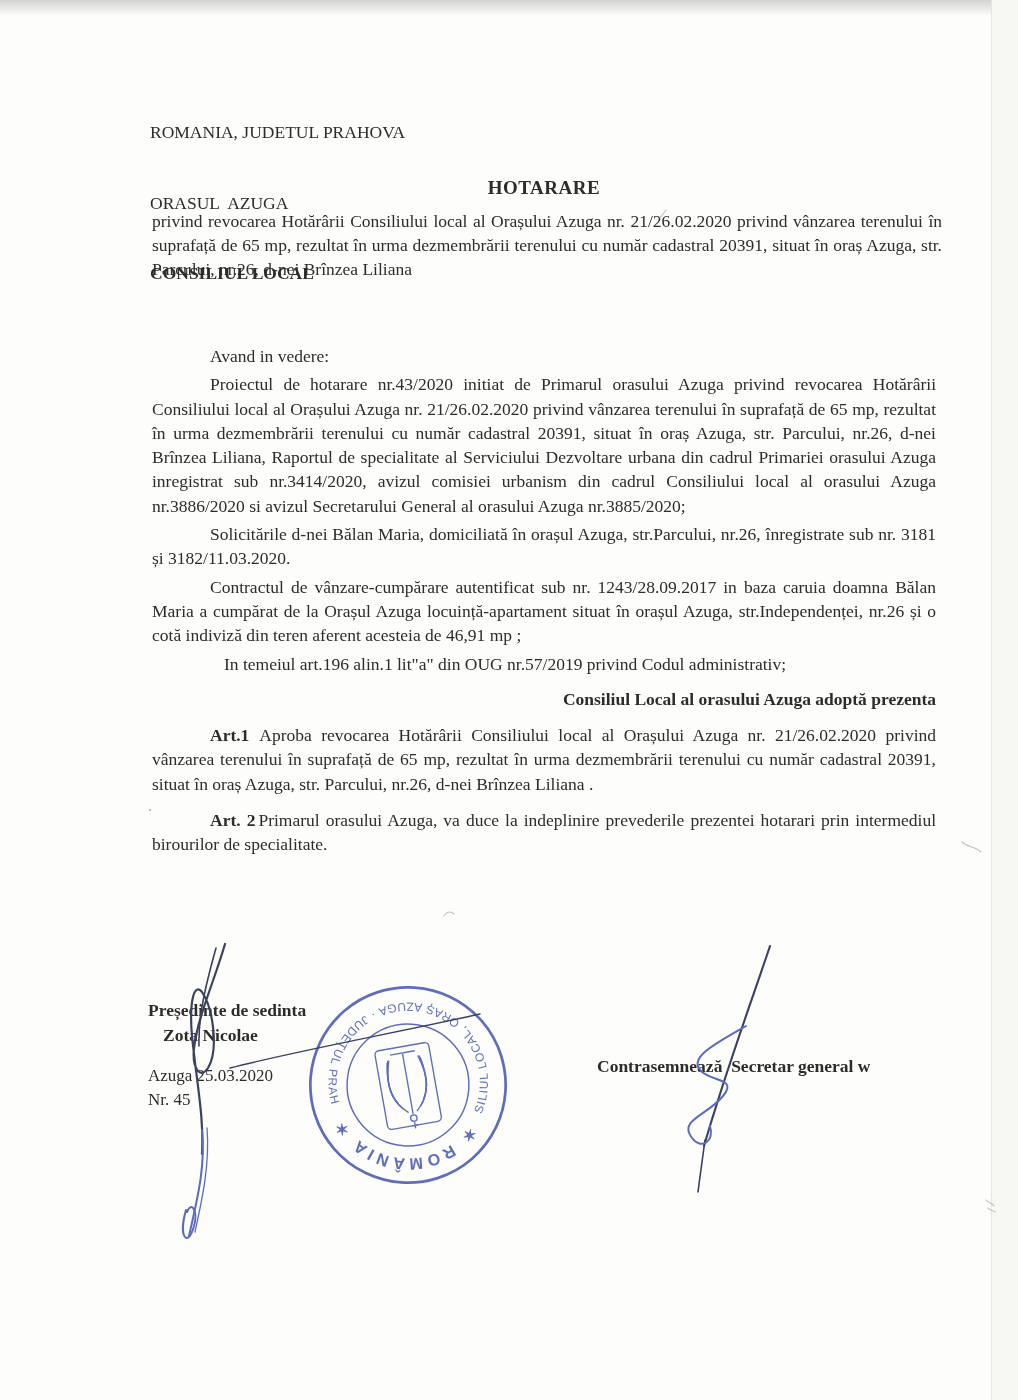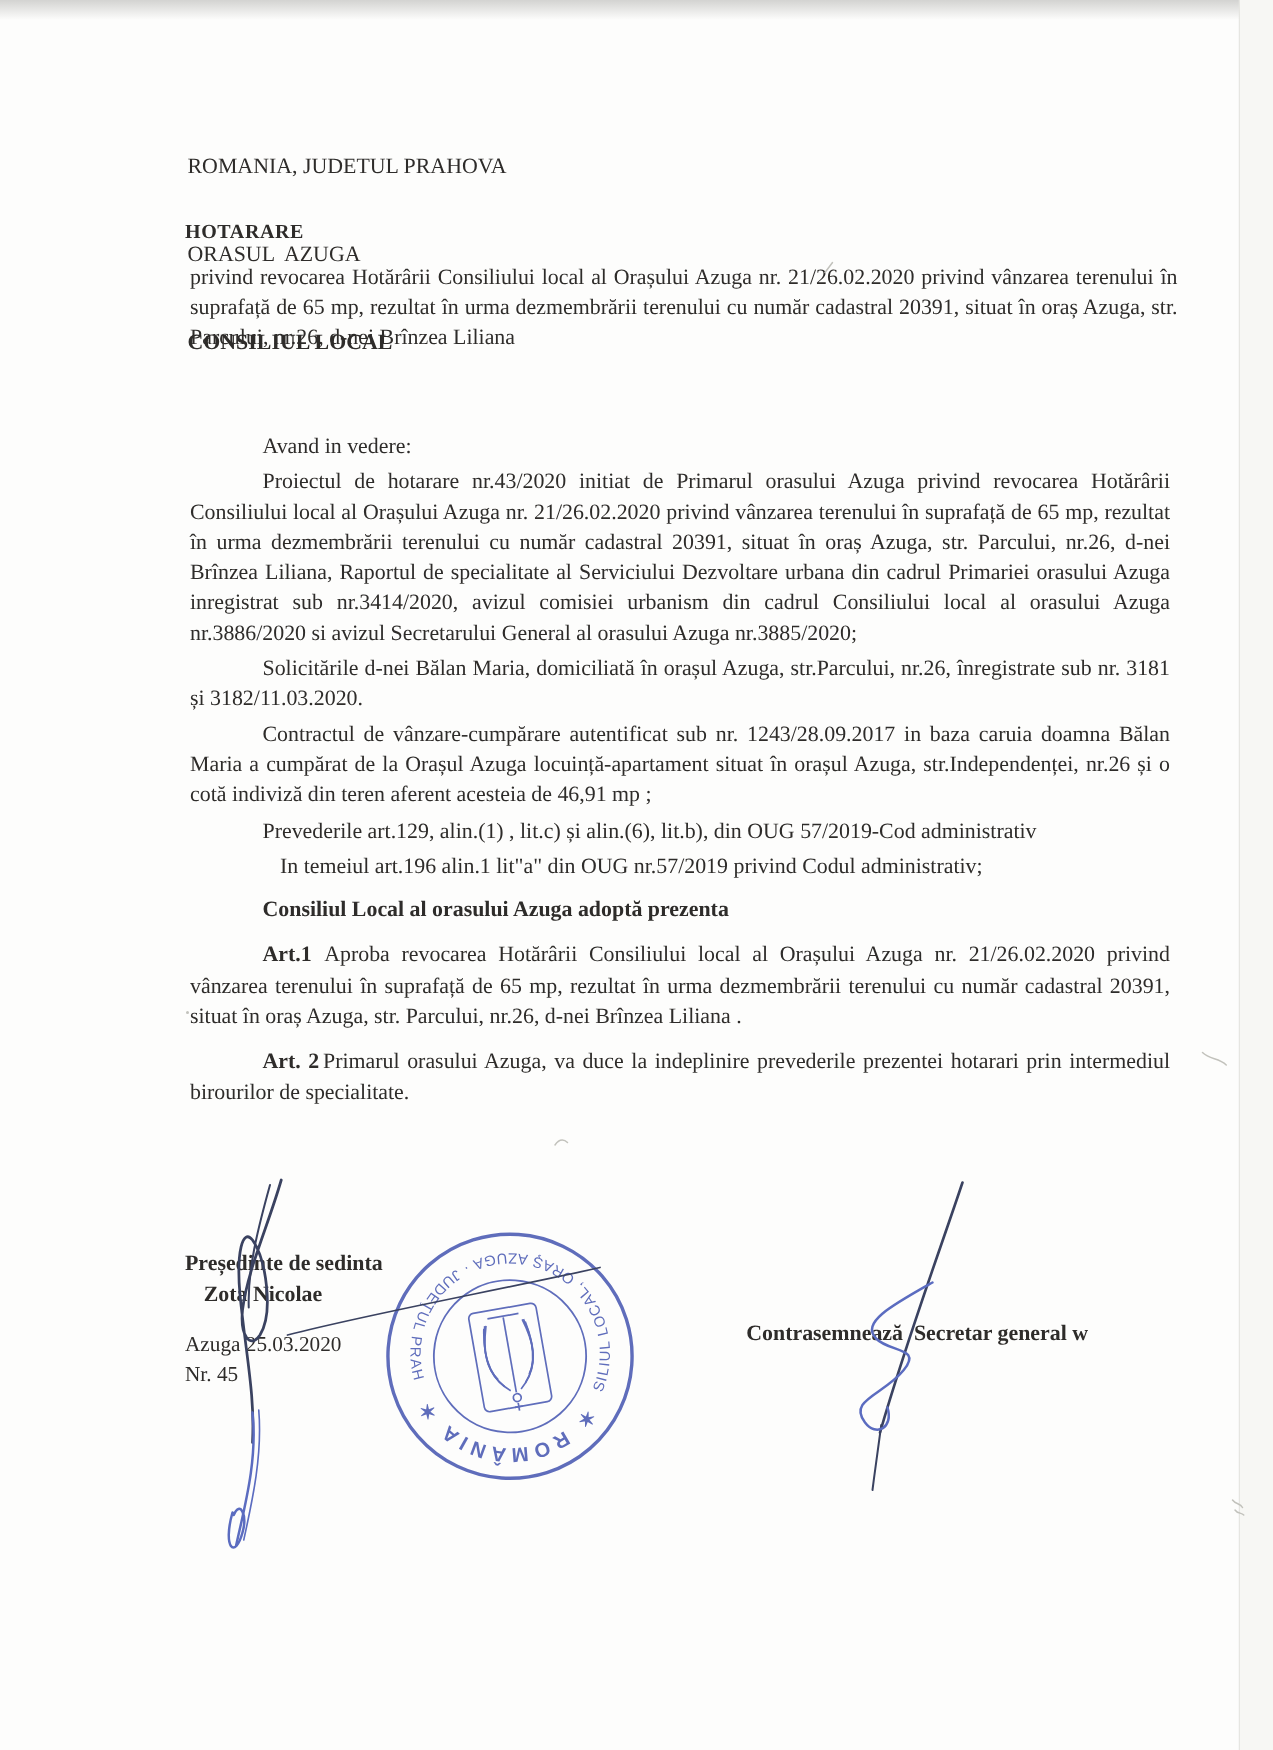--- a/index.html
+++ b/index.html
@@ -9,29 +9,29 @@
     font-family:"Liberation Serif", serif;
   }
   .scan-top{position:absolute;top:0;left:0;right:0;height:16px;
     background:linear-gradient(#d3d3d1, rgba(255,255,255,0));}
   .scan-right-area{position:absolute;top:0;right:0;width:26px;bottom:0;background:#f7f7f4;}
   .scan-right-line{position:absolute;top:0;right:26px;width:1px;bottom:0;background:#e6e6e2;}
   p{margin:4px;}
   .bold{font-weight:bold;}
   .letterhead{position:absolute;left:150px;top:74px;font-size:17.5px;line-height:23.5px;white-space:pre;}
   .doc-title{position:absolute;left:148px;top:177px;width:792px;margin:0;
-    font-size:16px;font-weight:bold;letter-spacing:.5px;}
+    text-align:center;font-size:19px;font-weight:bold;letter-spacing:.5px;}
   .subtitle{position:absolute;left:148px;top:205px;width:790px;
     font-size:17.5px;line-height:24px;text-align:justify;}
   .bodytext{position:absolute;left:148px;top:340px;width:792px;
     font-size:17.5px;line-height:24.3px;}
   .indent{text-indent:58px;}
   .indent2{text-indent:72px;}
   .just{text-align:justify;}
-  .adopt{margin-top:11px;}
+  .adopt{margin-top:11px;text-align:right;}
   .decision{margin-top:20px;margin-bottom:8px;text-align:center;
     font-size:18.5px;white-space:pre;letter-spacing:2px;}
   .article{margin-top:12px;}
   .artlabel{padding-right:10px;}
   .artlabel2{padding-right:3px;}
   .sig-left{position:absolute;left:148px;top:998px;font-size:17.5px;font-weight:bold;line-height:25px;}
   .sig-left .name{padding-left:15px;}
   .sig-right{position:absolute;left:597px;top:1004px;font-size:17.5px;font-weight:bold;line-height:25px;white-space:pre;}
   .sig-right .name{padding-left:30px;}
   .footer-block{position:absolute;left:148px;top:1064px;font-size:17px;font-weight:normal;line-height:24px;}
@@ -56,21 +56,20 @@
 
   <h1 class="doc-title">HOTARARE</h1>
 
   <p class="subtitle">privind revocarea Hotărârii Consiliului local al Orașului Azuga nr. 21/26.02.2020 privind vânzarea terenului în suprafață de 65 mp, rezultat în urma dezmembrării terenului cu număr cadastral 20391, situat  în oraș Azuga, str. Parcului, nr.26, d-nei Brînzea Liliana</p>
 
   <main class="bodytext">
     <p class="indent">Avand in vedere:</p>
     <p class="indent just">Proiectul de hotarare nr.43/2020 initiat de Primarul orasului Azuga privind revocarea Hotărârii Consiliului local al Orașului Azuga nr. 21/26.02.2020 privind vânzarea terenului în suprafață de 65 mp, rezultat în urma dezmembrării terenului cu număr cadastral 20391, situat  în oraș Azuga, str. Parcului, nr.26, d-nei Brînzea Liliana, Raportul de specialitate  al Serviciului Dezvoltare urbana din cadrul Primariei orasului Azuga inregistrat sub nr.3414/2020, avizul comisiei urbanism din cadrul Consiliului local al orasului Azuga nr.3886/2020 si avizul Secretarului General al orasului Azuga nr.3885/2020;</p>
     <p class="indent just">Solicitările d-nei Bălan Maria, domiciliată în orașul Azuga, str.Parcului, nr.26, înregistrate sub nr. 3181 și 3182/11.03.2020.</p>
     <p class="indent just">Contractul de vânzare-cumpărare autentificat sub nr. 1243/28.09.2017 in baza caruia doamna Bălan Maria a cumpărat de la Orașul Azuga locuință-apartament situat în orașul Azuga, str.Independenței, nr.26  și o cotă indiviză din teren  aferent acesteia de 46,91 mp ;</p>
-    <p class="indent">Prevederile art.129, alin.(1) , lit.c) și alin.(6), lit.b), din OUG 57/2019-Cod administrativ</p>
     <p class="indent2">In temeiul art.196 alin.1 lit"a" din OUG nr.57/2019 privind Codul administrativ;</p>
 
     <p class="indent bold adopt">Consiliul Local al orasului Azuga adoptă prezenta</p>
 
 
     <p class="indent just article">
       <span class="bold artlabel">Art.1</span><span>Aproba revocarea Hotărârii Consiliului local al Orașului Azuga nr. 21/26.02.2020 privind vânzarea terenului în suprafață de 65 mp, rezultat în urma dezmembrării terenului cu număr cadastral 20391, situat  în oraș Azuga, str. Parcului, nr.26, d-nei Brînzea Liliana .</span>
     </p>
     <p class="indent just article">
       <span class="bold artlabel2">Art. 2</span><span>Primarul orasului Azuga, va duce la indeplinire prevederile prezentei hotarari prin intermediul birourilor de specialitate.</span>

